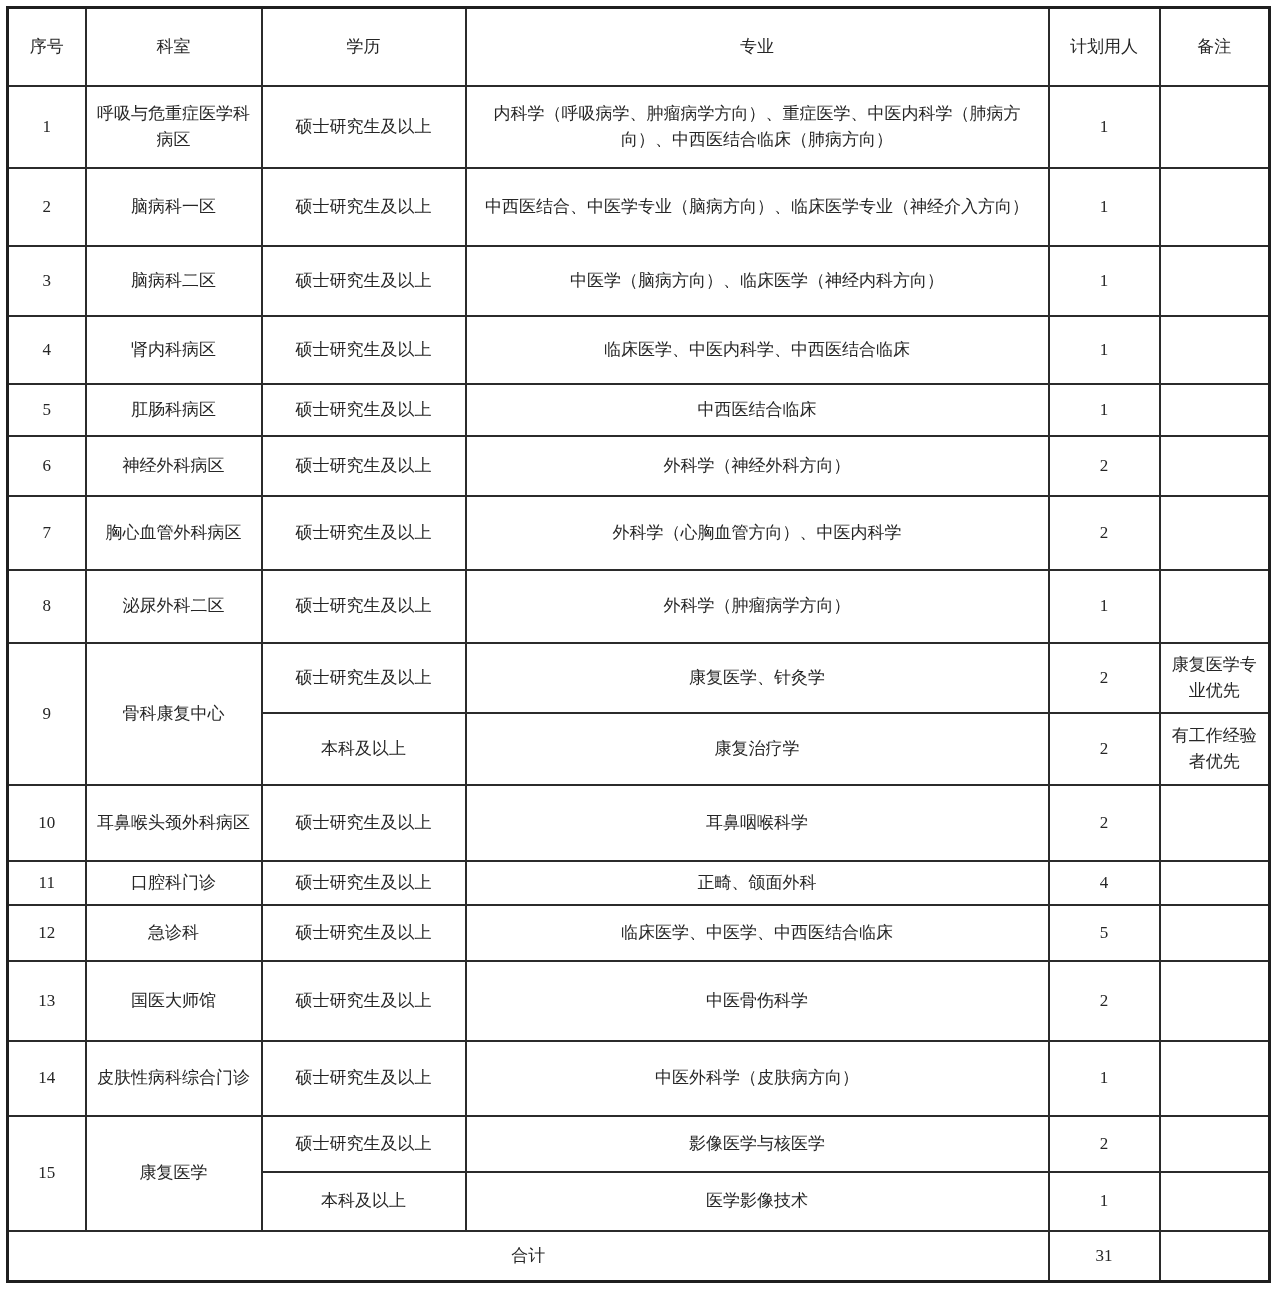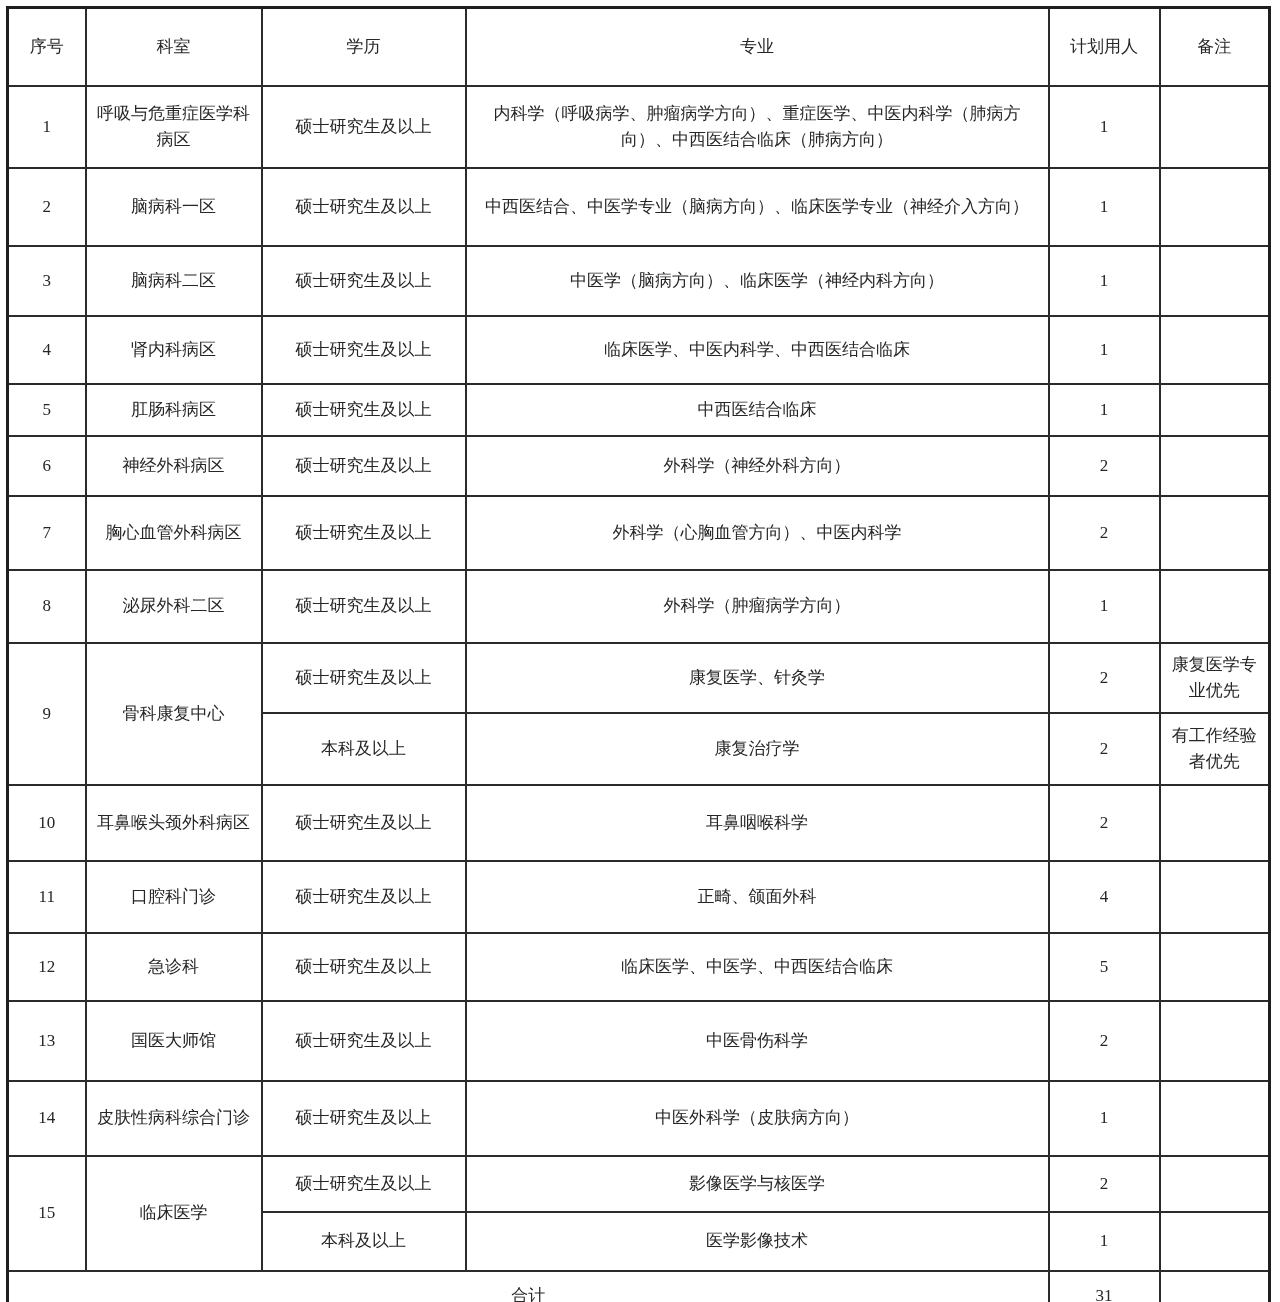--- a/index.html
+++ b/index.html
@@ -156,30 +156,30 @@
 
     <tr style="height:76px">
       <td>10</td>
       <td>耳鼻喉头颈外科病区</td>
       <td>硕士研究生及以上</td>
       <td>耳鼻咽喉科学</td>
       <td>2</td>
       <td></td>
     </tr>
 
-    <tr style="height:72px">
+    <tr style="height:44px">
       <td>11</td>
       <td>口腔科门诊</td>
       <td>硕士研究生及以上</td>
       <td>正畸、颌面外科</td>
       <td>4</td>
       <td></td>
     </tr>
 
-    <tr style="height:68px">
+    <tr style="height:56px">
       <td>12</td>
       <td>急诊科</td>
       <td>硕士研究生及以上</td>
       <td>临床医学、中医学、中西医结合临床</td>
       <td>5</td>
       <td></td>
     </tr>
 
     <tr style="height:80px">
       <td>13</td>
@@ -194,21 +194,21 @@
       <td>14</td>
       <td>皮肤性病科综合门诊</td>
       <td>硕士研究生及以上</td>
       <td>中医外科学（皮肤病方向）</td>
       <td>1</td>
       <td></td>
     </tr>
 
     <tr style="height:56px">
       <td rowspan="2">15</td>
-      <td rowspan="2">临床医学</td>
+      <td rowspan="2">康复医学</td>
       <td>硕士研究生及以上</td>
       <td>影像医学与核医学</td>
       <td>2</td>
       <td></td>
     </tr>
 
     <tr style="height:59px">
       <td>本科及以上</td>
       <td>医学影像技术</td>
       <td>1</td>

